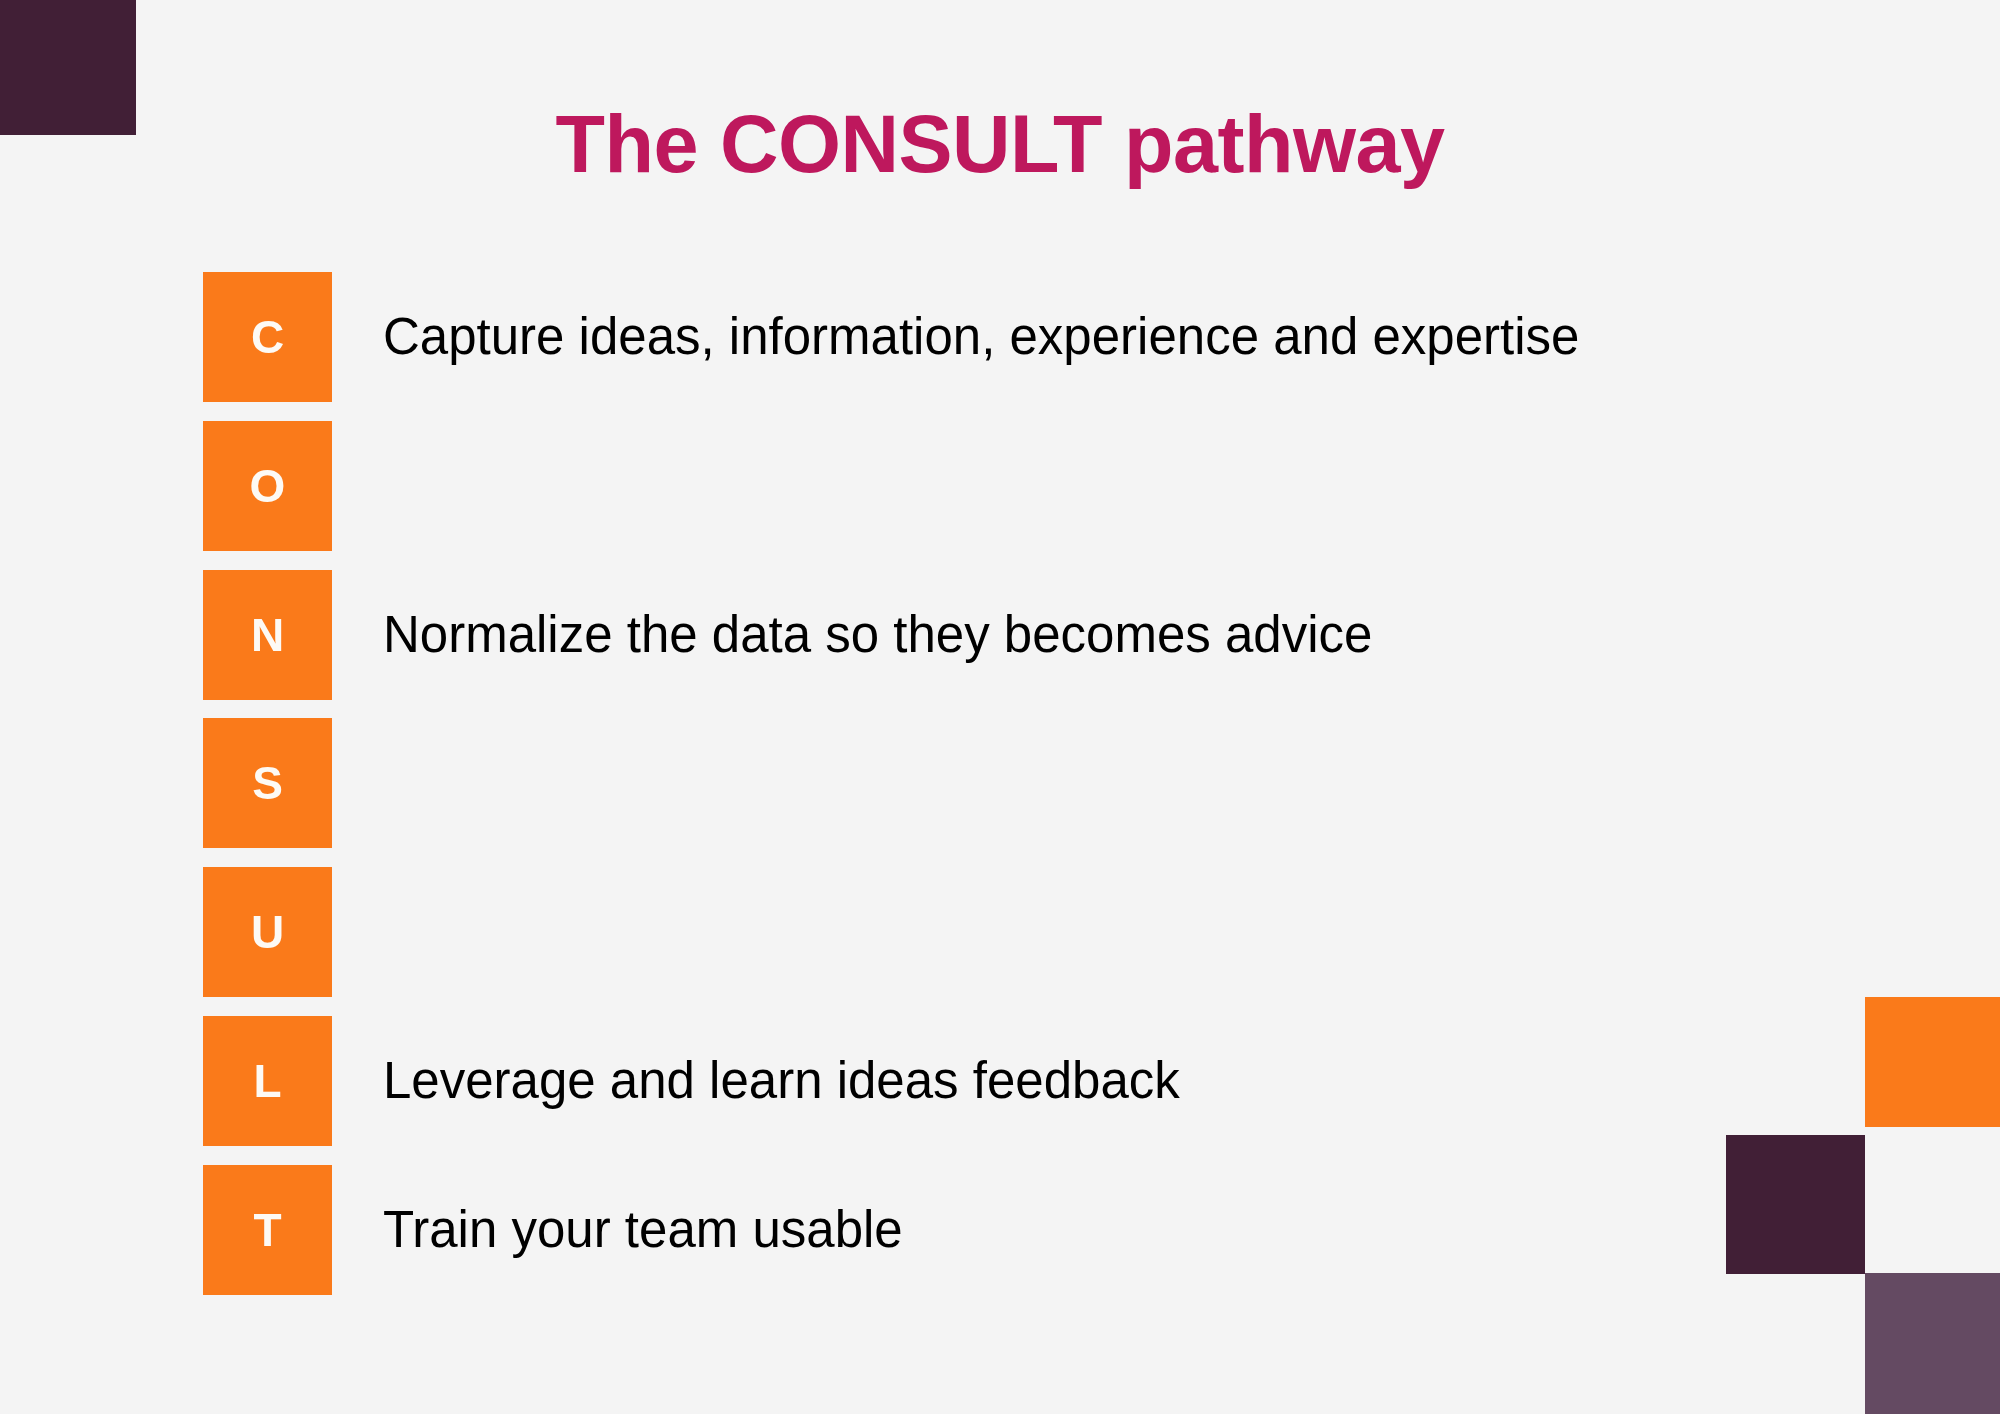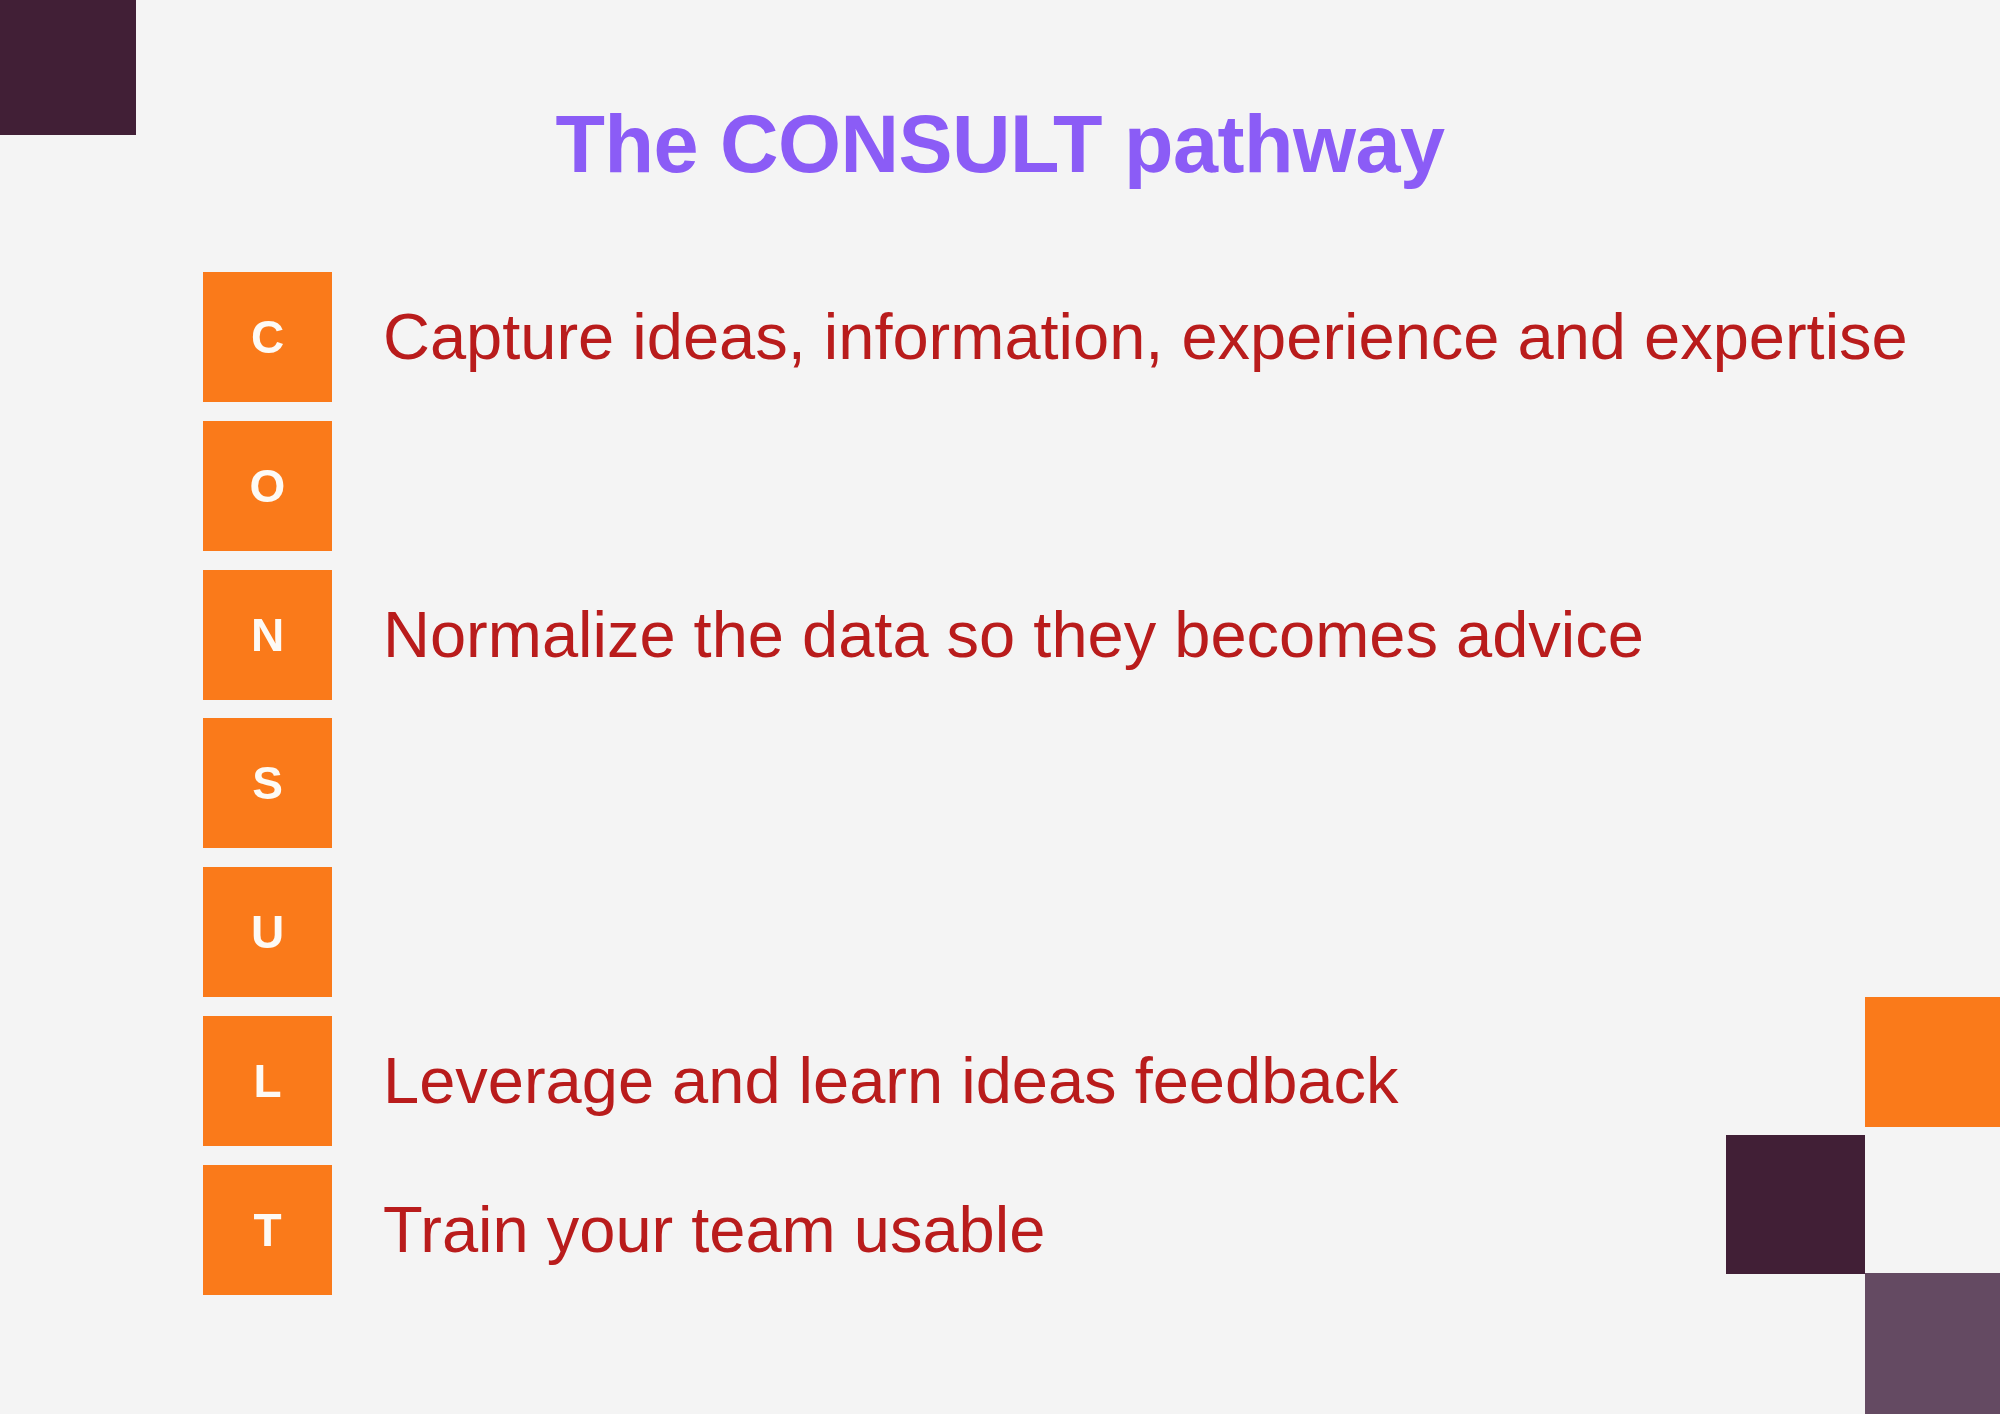--- a/index.html
+++ b/index.html
@@ -55,21 +55,21 @@
 
   
   .page-title {
     position: absolute;
     left: 0;
     top: 104px;
     width: 2000px;
     text-align: center;
     font-size: 81px;
     font-weight: bold;
-    color: #8b5cf6;
+    color: #be185d;
     letter-spacing: -0.5px;
     line-height: 1;
   }
 
   
   .pathway-list {
     position: absolute;
     left: 203px;
     top: 272px;
     width: 1700px;
@@ -99,22 +99,22 @@
     line-height: 1;
   }
 
   .pathway-text {
     position: absolute;
     left: 180px;
     top: 0;
     height: 130px;
     display: flex;
     align-items: center;
-    font-size: 65px;
-    color: #b91c1c;
+    font-size: 51px;
+    color: #000000;
     line-height: 1.1;
     white-space: nowrap;
   }
 </style>
 </head>
 <body>
 
 <div class="deco-top-left"></div>
 
 <h1 class="page-title">The CONSULT pathway</h1>

